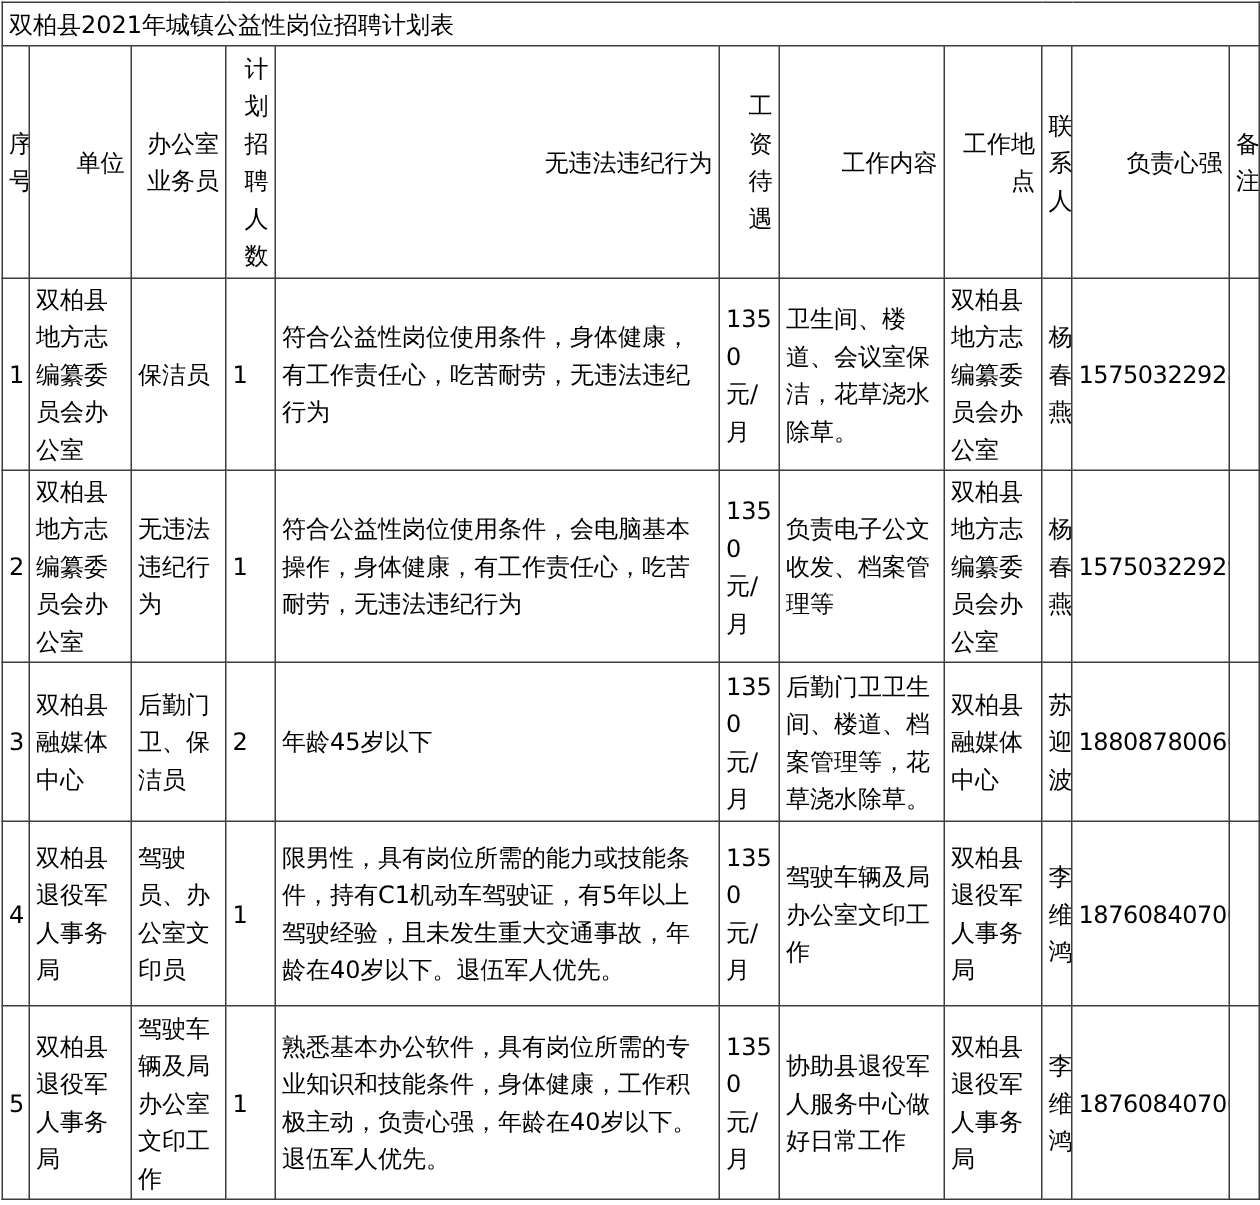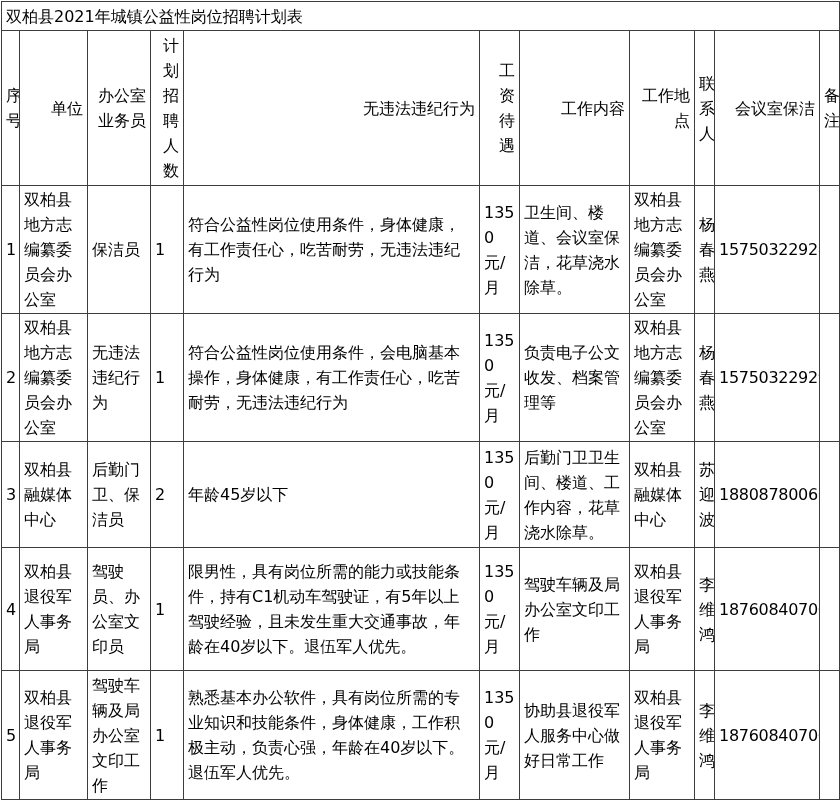--- a/index.html
+++ b/index.html
@@ -77,21 +77,21 @@
       <tr class="header-row">
         <td>序号</td>
         <td>单位</td>
         <td>办公室业务员</td>
         <td>计划招聘人数</td>
         <td>无违法违纪行为</td>
         <td>工资待遇</td>
         <td>工作内容</td>
         <td>工作地点</td>
         <td>联系人</td>
-        <td>会议室保洁</td>
+        <td>负责心强</td>
         <td>备注</td>
       </tr>
 
       <tr class="r0">
         <td>1</td>
         <td>双柏县地方志编纂委员会办公室</td>
         <td>保洁员</td>
         <td>1</td>
         <td>符合公益性岗位使用条件，身体健康，有工作责任心，吃苦耐劳，无违法违纪行为</td>
         <td>1350元/月</td>
@@ -116,21 +116,21 @@
         <td></td>
       </tr>
 
       <tr class="r2">
         <td>3</td>
         <td>双柏县融媒体中心</td>
         <td>后勤门卫、保洁员</td>
         <td>2</td>
         <td>年龄45岁以下</td>
         <td>1350元/月</td>
-        <td>后勤门卫卫生间、楼道、工作内容，花草浇水除草。</td>
+        <td>后勤门卫卫生间、楼道、档案管理等，花草浇水除草。</td>
         <td>双柏县融媒体中心</td>
         <td>苏迎波</td>
         <td class="phone-cell">18808780066</td>
         <td></td>
       </tr>
 
       <tr class="r3">
         <td>4</td>
         <td>双柏县退役军人事务局</td>
         <td>驾驶员、办公室文印员</td>

